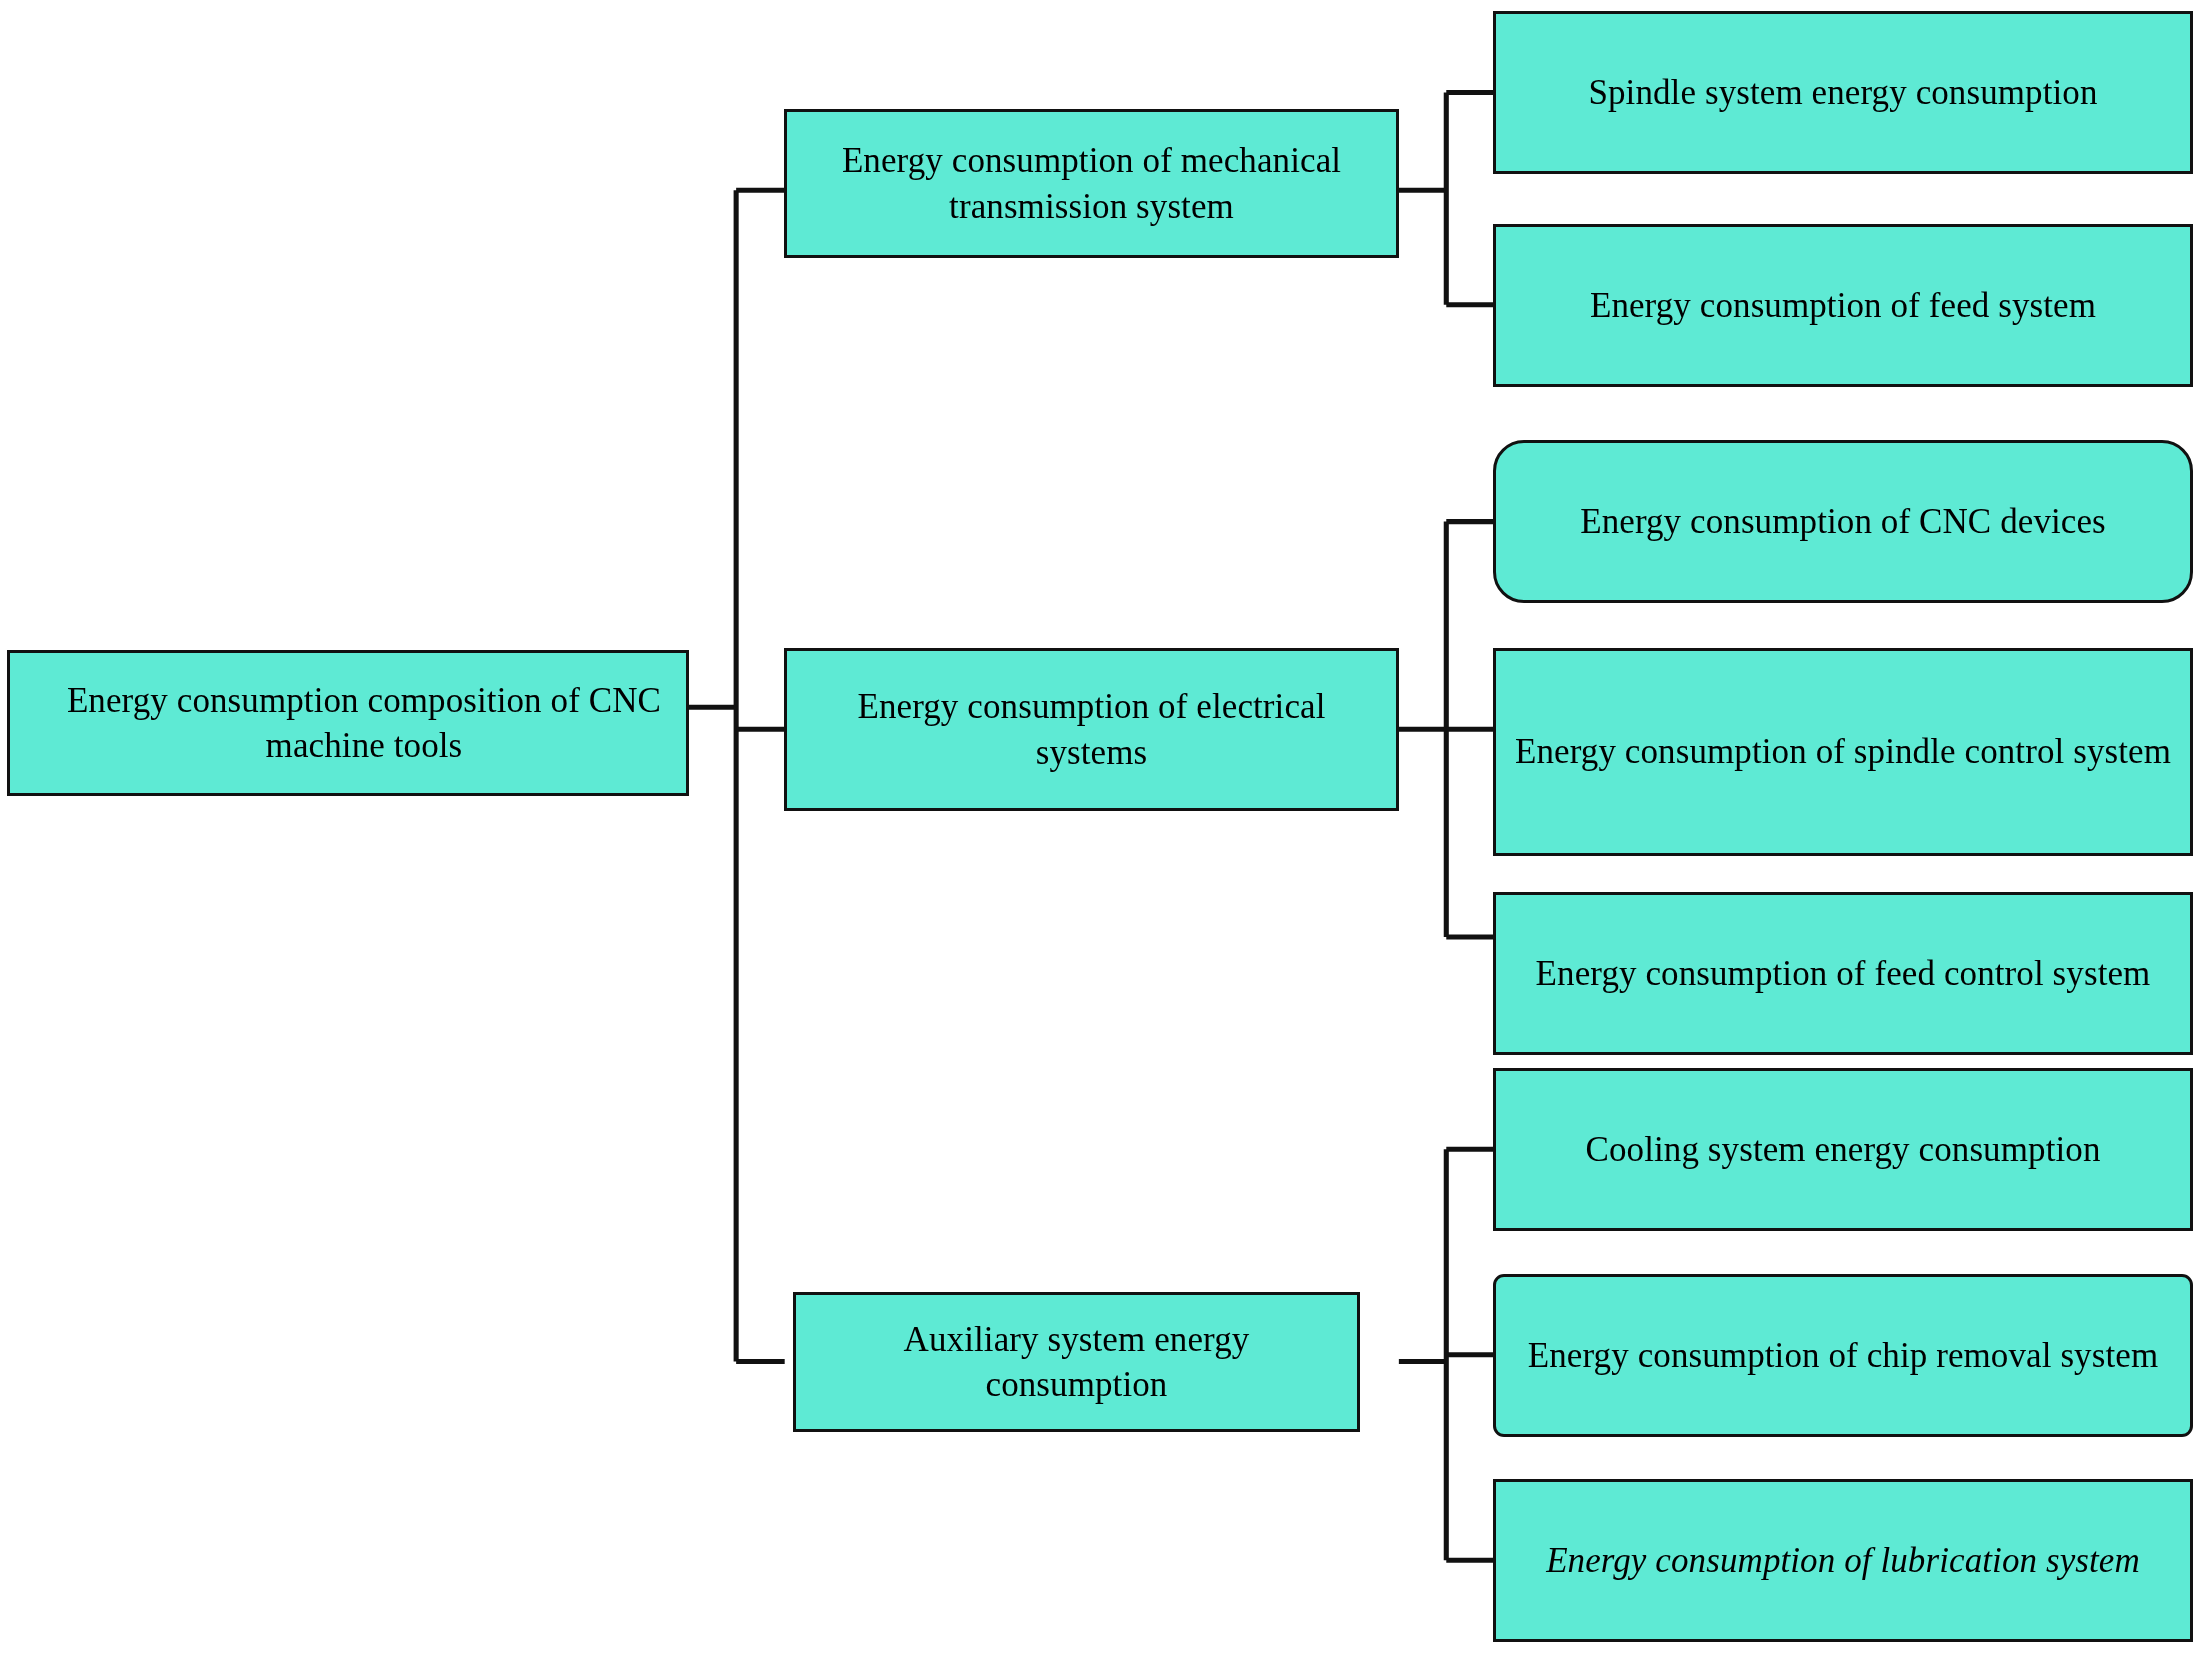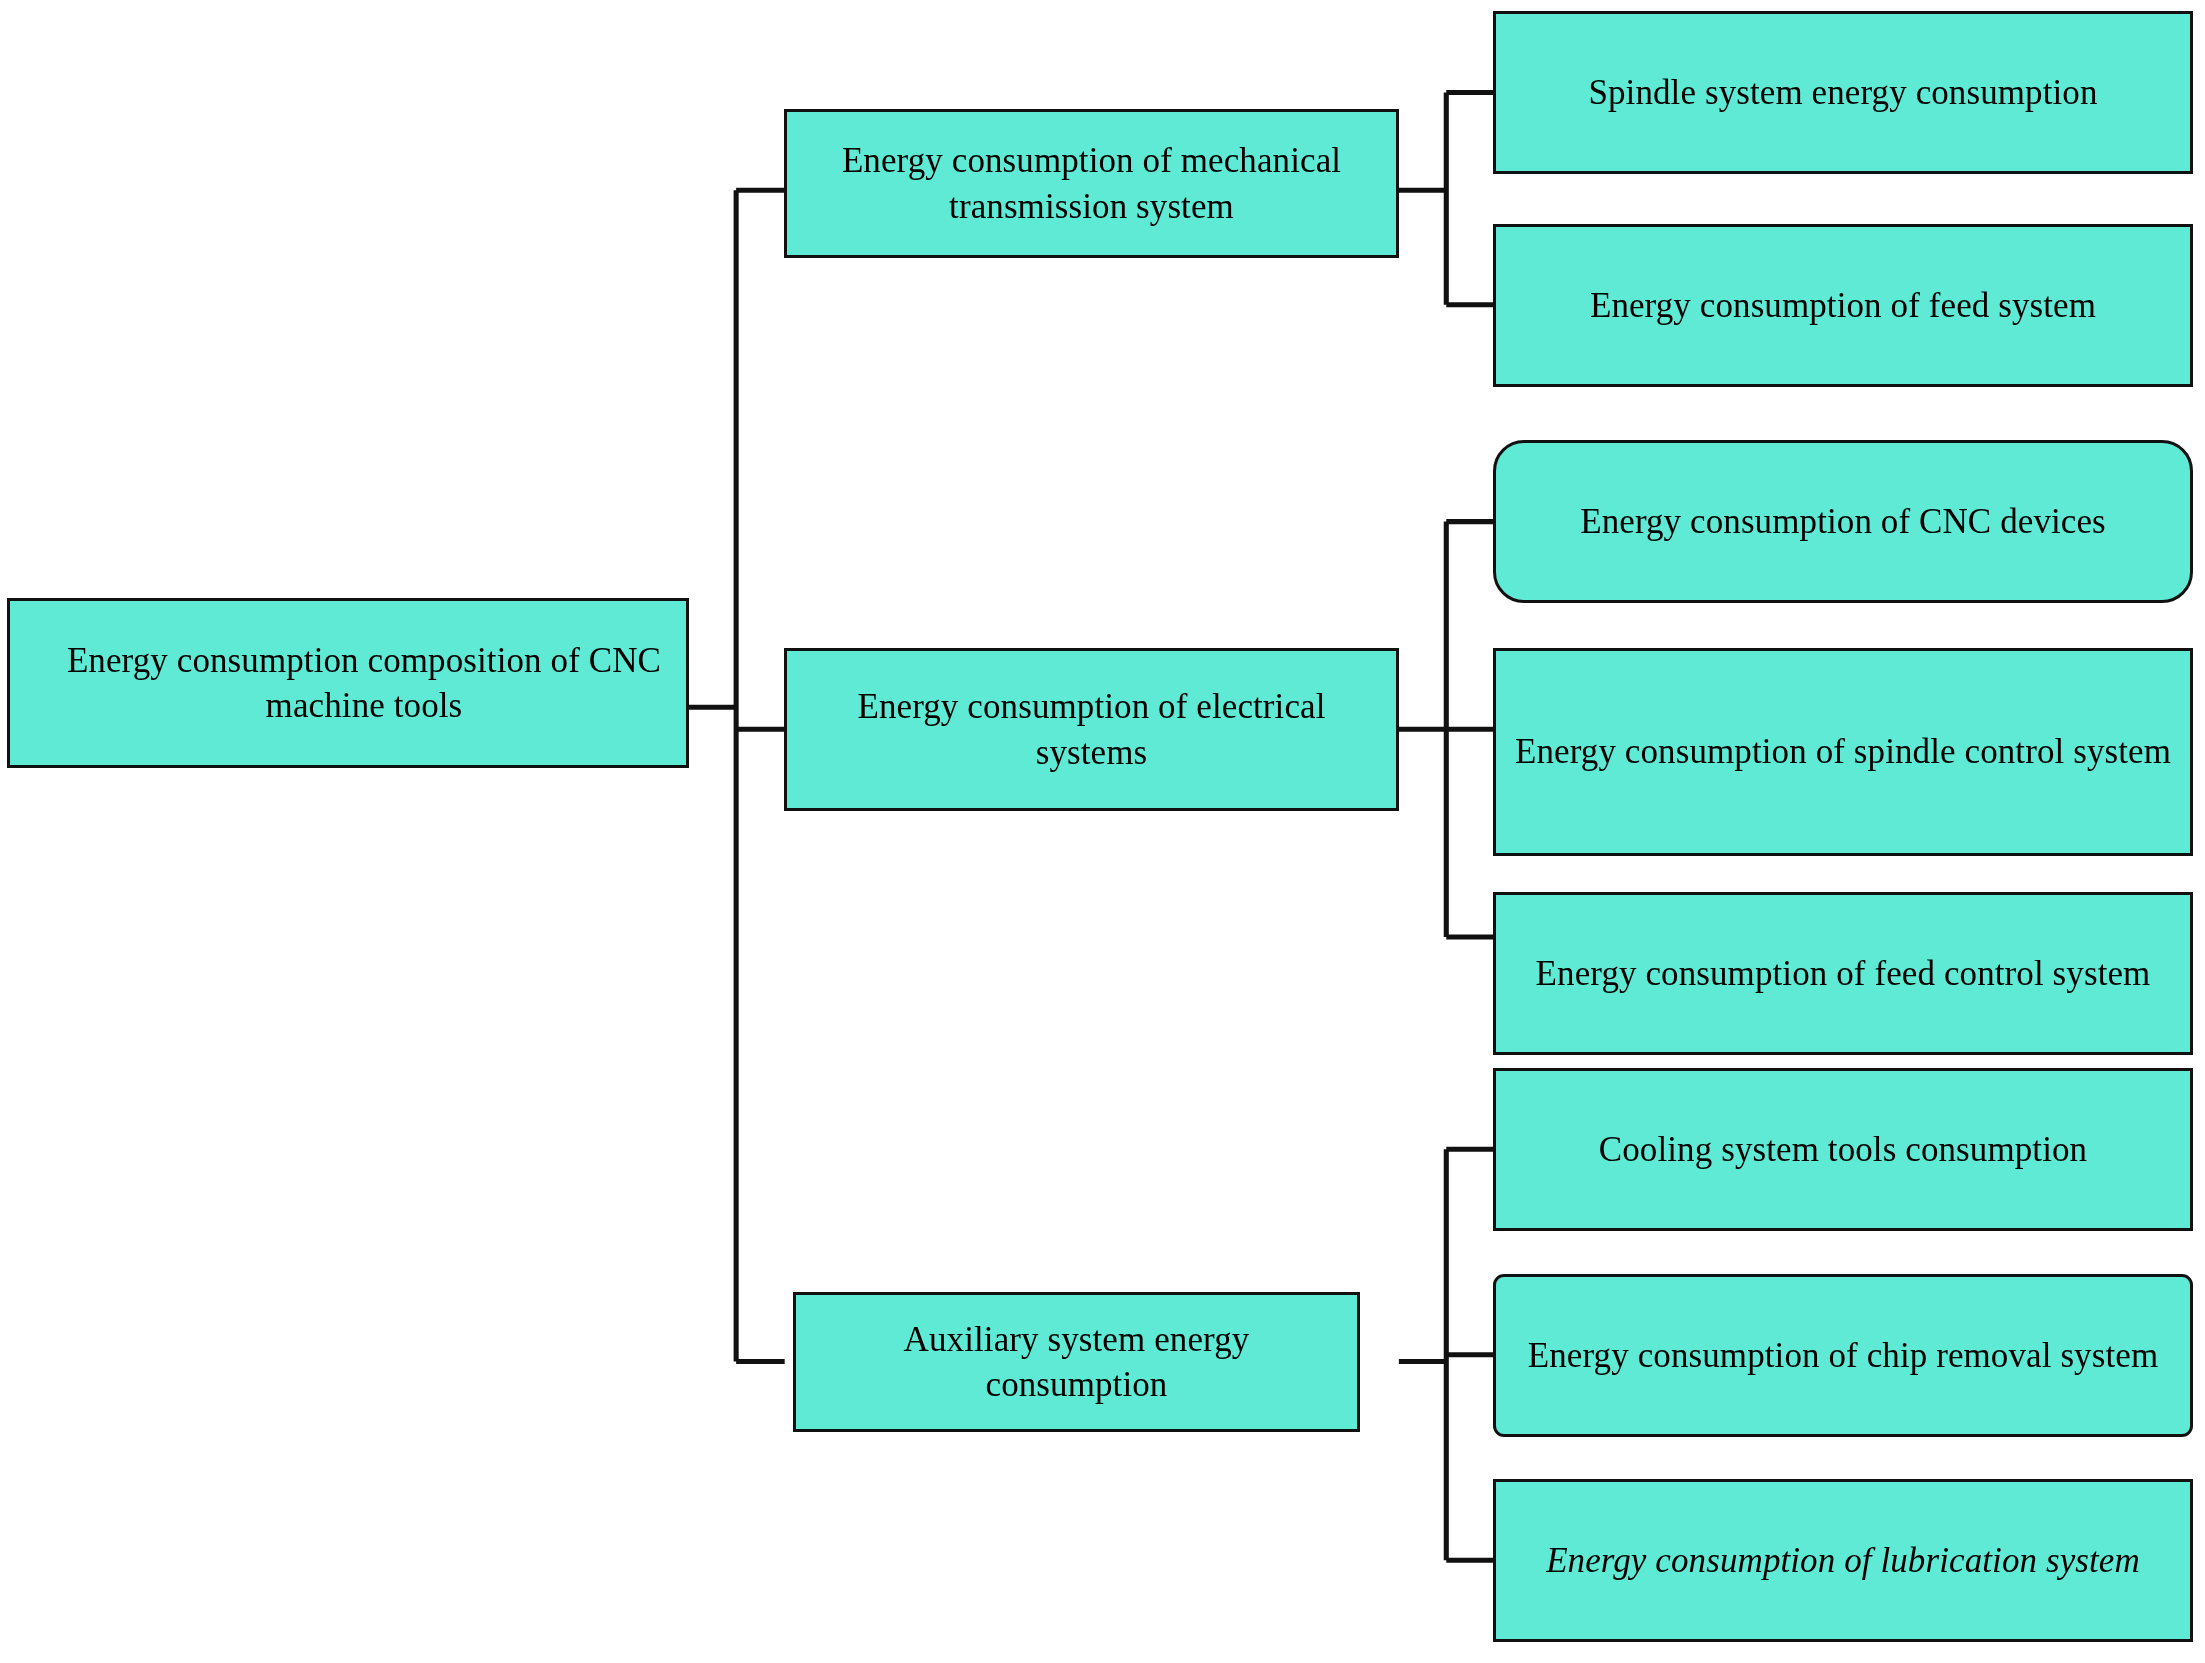--- a/index.html
+++ b/index.html
@@ -38,23 +38,23 @@
   }
   .node .label {
     display: block;
     width: 100%;
     font-size: 35px;
     letter-spacing: 0.1px;
   }
   
   #node-root {
     left: 6.8px;
-    top: 598px;
+    top: 650px;
     width: 682px;
-    height: 170px;
+    height: 146px;
     padding-left: 47px;
   }
   
   #node-l2-0 { left: 784px; top: 109px;  width: 615px; height: 149px; }
   #node-l2-1 { left: 784px; top: 648px; width: 615px; height: 163px; }
   #node-l2-2 { left: 793px; top: 1292px; width: 567px; height: 140px; }
 
   
   #node-l3-0-0 { left: 1493px; top: 11.3px;   width: 700px; height: 163px; }
   #node-l3-0-1 { left: 1493px; top: 224px;  width: 700px; height: 163px; }
@@ -132,21 +132,21 @@
 
   <div class="node" id="node-l3-1-1">
     <span class="label">Energy consumption of spindle control system</span>
   </div>
 
   <div class="node" id="node-l3-1-2">
     <span class="label">Energy consumption of feed control system</span>
   </div>
 
   <div class="node" id="node-l3-2-0">
-    <span class="label">Cooling system tools consumption</span>
+    <span class="label">Cooling system energy consumption</span>
   </div>
 
   <div class="node" id="node-l3-2-1">
     <span class="label">Energy consumption of chip removal system</span>
   </div>
 
   <div class="node" id="node-l3-2-2">
     <span class="label">Energy consumption of lubrication system</span>
   </div>
 

